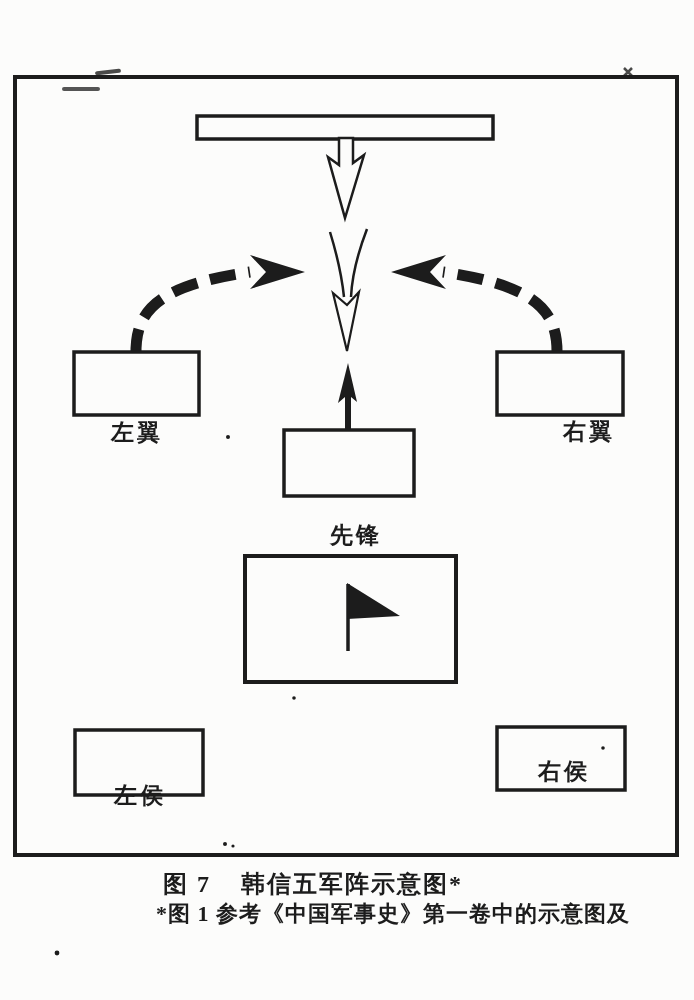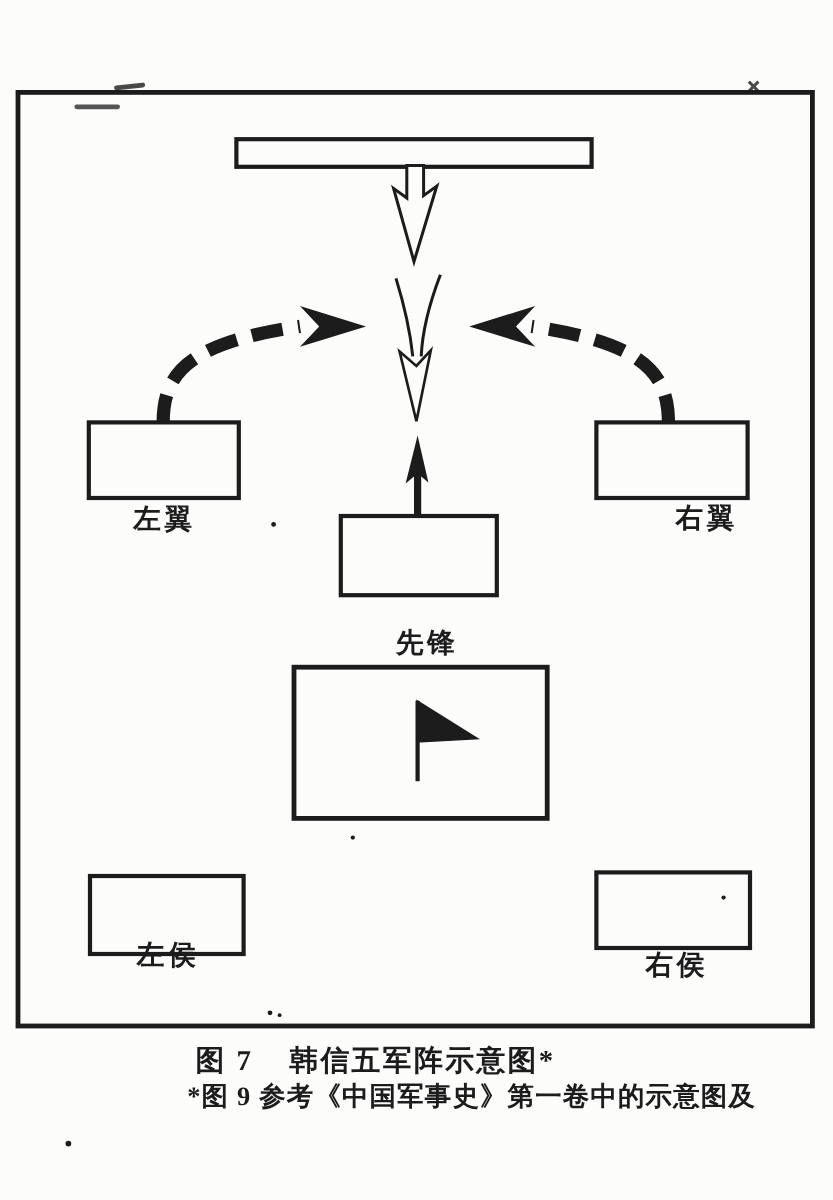--- a/index.html
+++ b/index.html
@@ -80,21 +80,21 @@
     <circle cx="233" cy="846" r="1.6" class="ink-fill"></circle>
     <circle cx="57" cy="953" r="2.4" class="ink-fill"></circle>
     <circle cx="603" cy="748" r="1.8" class="ink-fill"></circle>
     <circle cx="294" cy="698" r="1.8" class="ink-fill"></circle>
   </svg>
 
   <div class="unit-label" style="left:137px; top:421px;">左翼</div>
   <div class="unit-label" style="left:561px; top:420px;margin-left:28px;">右翼</div>
   <div class="unit-label" style="left:344px; top:524px;margin-left:12px;">先锋</div>
   <div class="unit-label" style="left:140px; top:784px;">左侯</div>
-  <div class="unit-label" style="left:564px; top:793px;">右侯</div>
+  <div class="unit-label" style="left:564px; top:760px;">右侯</div>
 
   <div class="caption">
     <span class="cap-label">图 7</span><span>韩信五军阵示意图*</span>
   </div>
 
-  <div class="footnote-line fn1">*图 9 参考《中国军事史》第一卷中的示意图及</div>
+  <div class="footnote-line fn1">*图 1 参考《中国军事史》第一卷中的示意图及</div>
 
 </div>
 
 </body></html>

